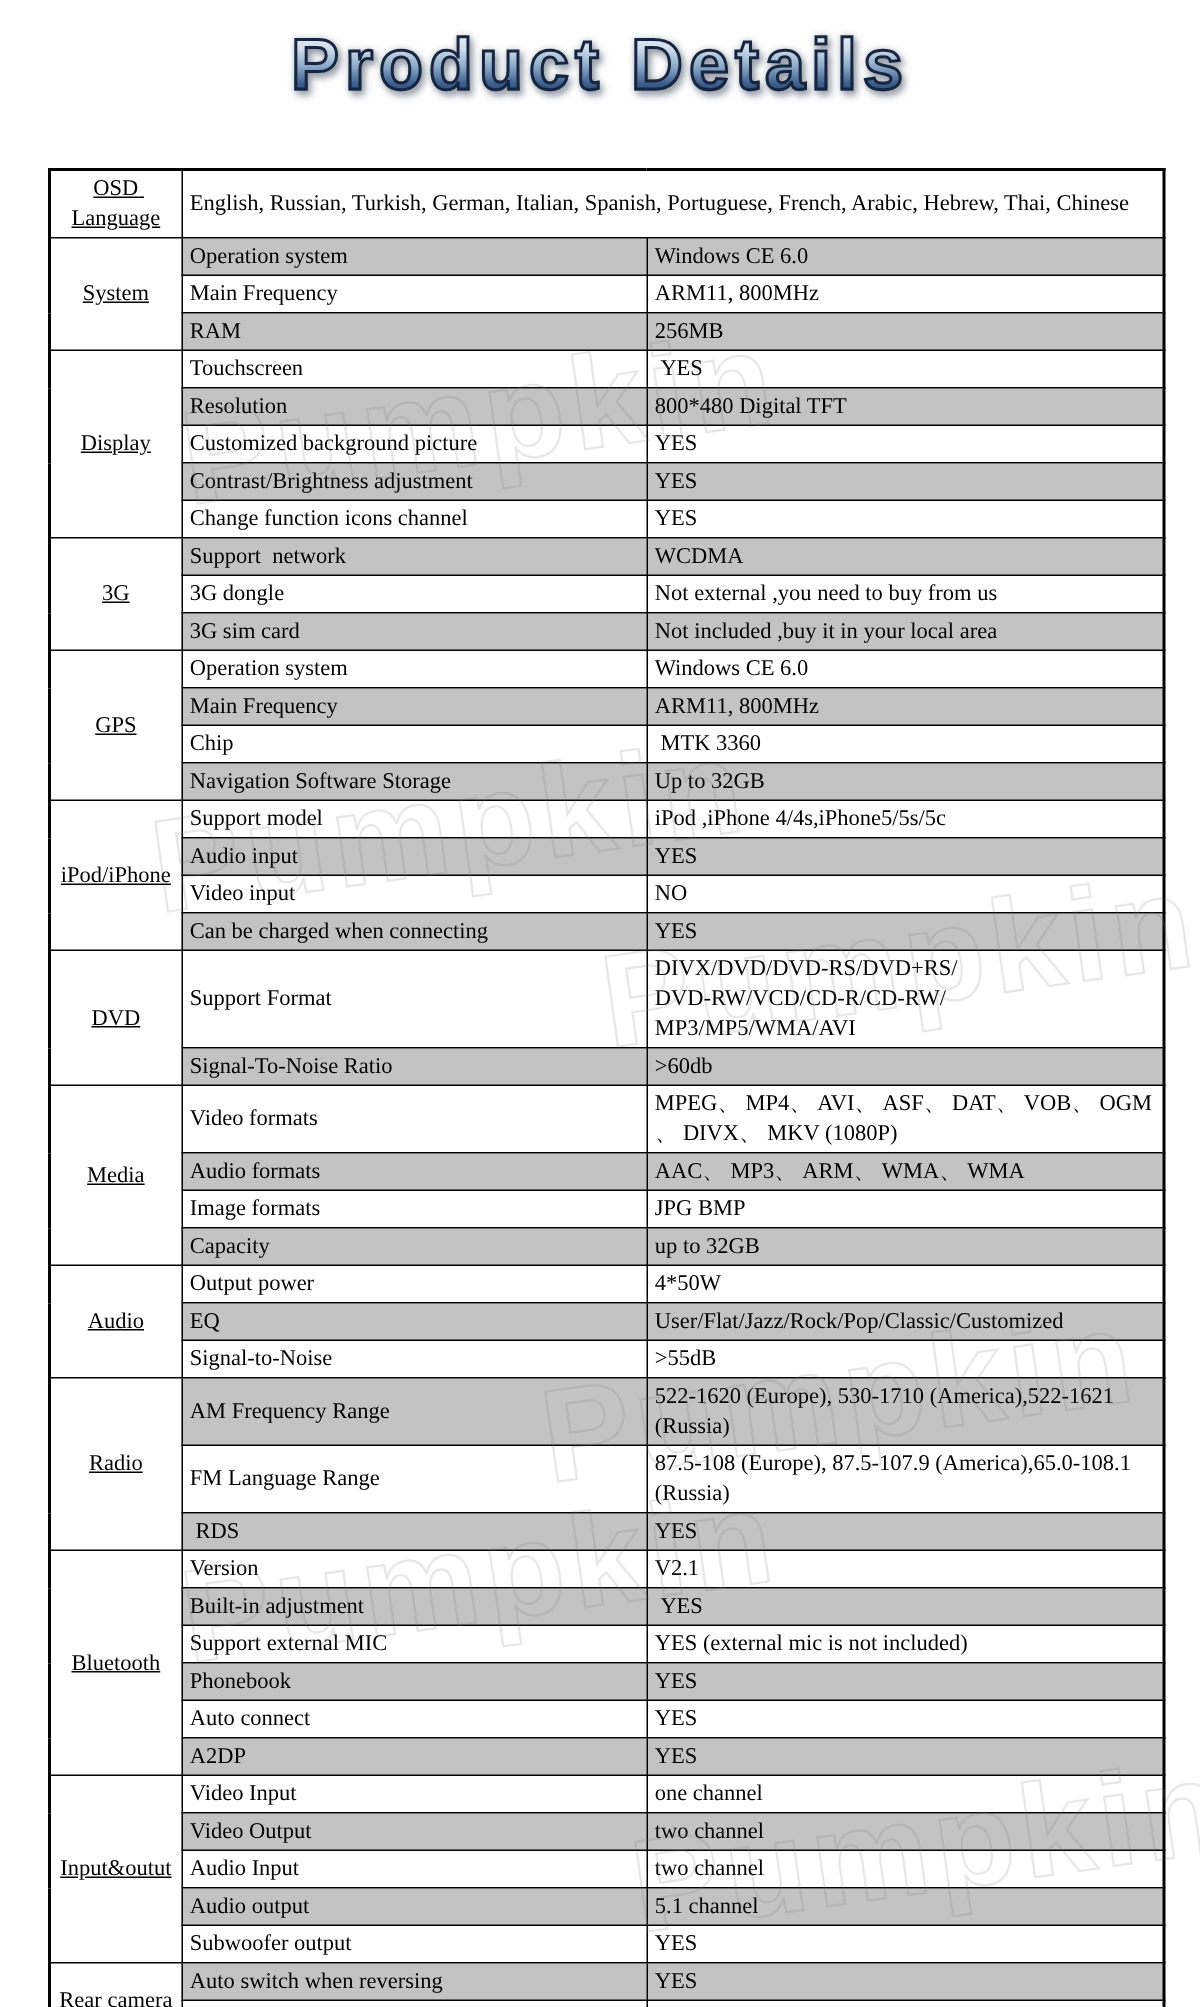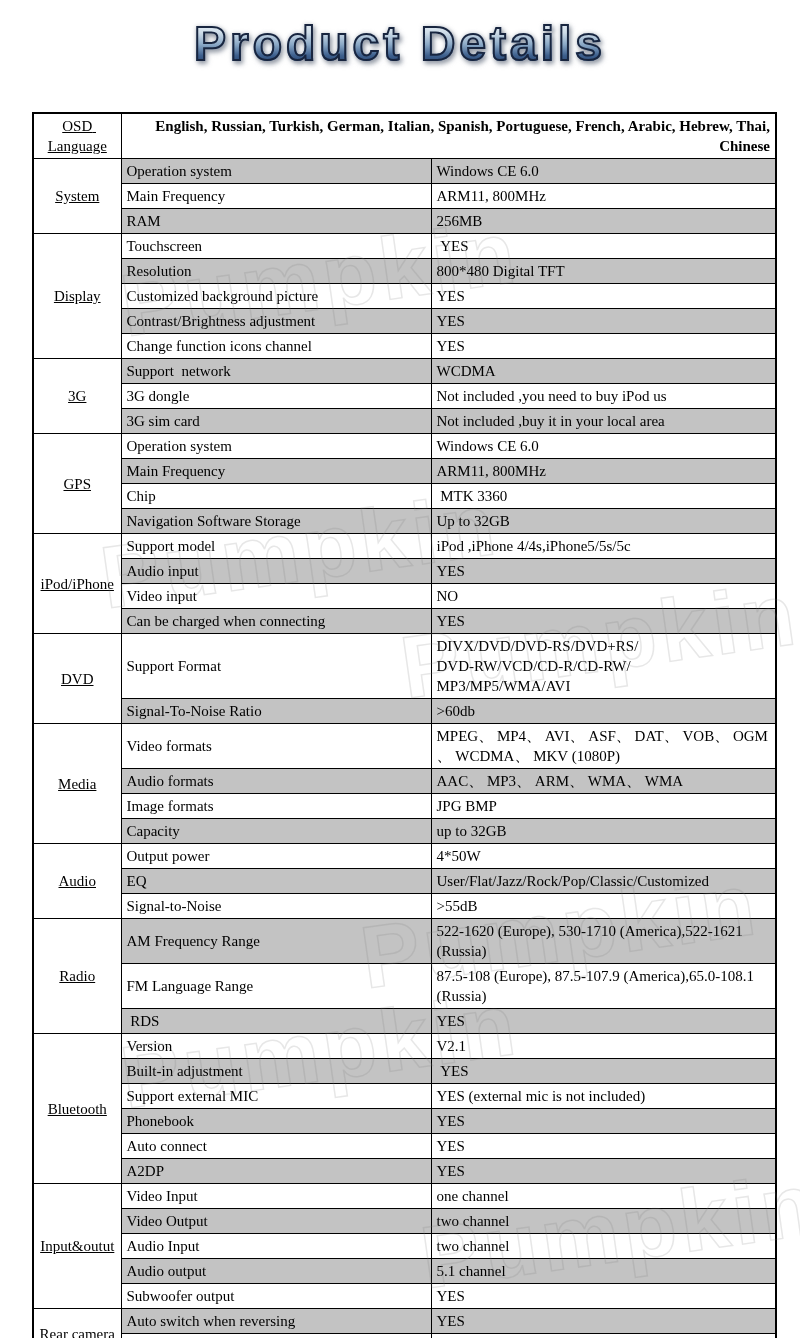--- a/index.html
+++ b/index.html
@@ -53,21 +53,21 @@
     vertical-align:middle;
     white-space:pre-wrap;
     word-wrap:break-word;
     color:#000;
   }
   .cat {
     text-align:center;
     background:#ffffff;
     text-decoration:underline;
   }
-  .hdr-val { font-weight:bold;text-align:right; }
+  .hdr-val { font-weight:normal; }
   .gray { background:#c3c3c3; }
 
   
   .wm {
     position:absolute;
     font-family:"Liberation Sans","DejaVu Sans",sans-serif;
     font-weight:bold;
     font-size:88px;
     letter-spacing:4px;
     color:rgba(130,130,130,0.10);
@@ -133,21 +133,21 @@
           <td class="lbl">Change function icons channel</td>
           <td class="val">YES</td>
         </tr>
         <tr>
           <td rowspan="3" class="cat">3G</td>
           <td class="lbl gray">Support  network</td>
           <td class="val gray">WCDMA</td>
         </tr>
         <tr>
           <td class="lbl">3G dongle</td>
-          <td class="val">Not included ,you need to buy iPod us</td>
+          <td class="val">Not external ,you need to buy from us</td>
         </tr>
         <tr>
           <td class="lbl gray">3G sim card</td>
           <td class="val gray">Not included ,buy it in your local area</td>
         </tr>
         <tr>
           <td rowspan="4" class="cat">GPS</td>
           <td class="lbl">Operation system</td>
           <td class="val">Windows CE 6.0</td>
         </tr>
@@ -188,21 +188,21 @@
 MP3/MP5/WMA/AVI</td>
         </tr>
         <tr>
           <td class="lbl gray">Signal-To-Noise Ratio</td>
           <td class="val gray">&gt;60db</td>
         </tr>
         <tr>
           <td rowspan="4" class="cat">Media</td>
           <td class="lbl">Video formats</td>
           <td class="val">MPEG、 MP4、 AVI、 ASF、 DAT、 VOB、 OGM
-、 WCDMA、 MKV (1080P)</td>
+、 DIVX、 MKV (1080P)</td>
         </tr>
         <tr>
           <td class="lbl gray">Audio formats</td>
           <td class="val gray">AAC、 MP3、 ARM、 WMA、 WMA</td>
         </tr>
         <tr>
           <td class="lbl">Image formats</td>
           <td class="val">JPG BMP</td>
         </tr>
         <tr>

